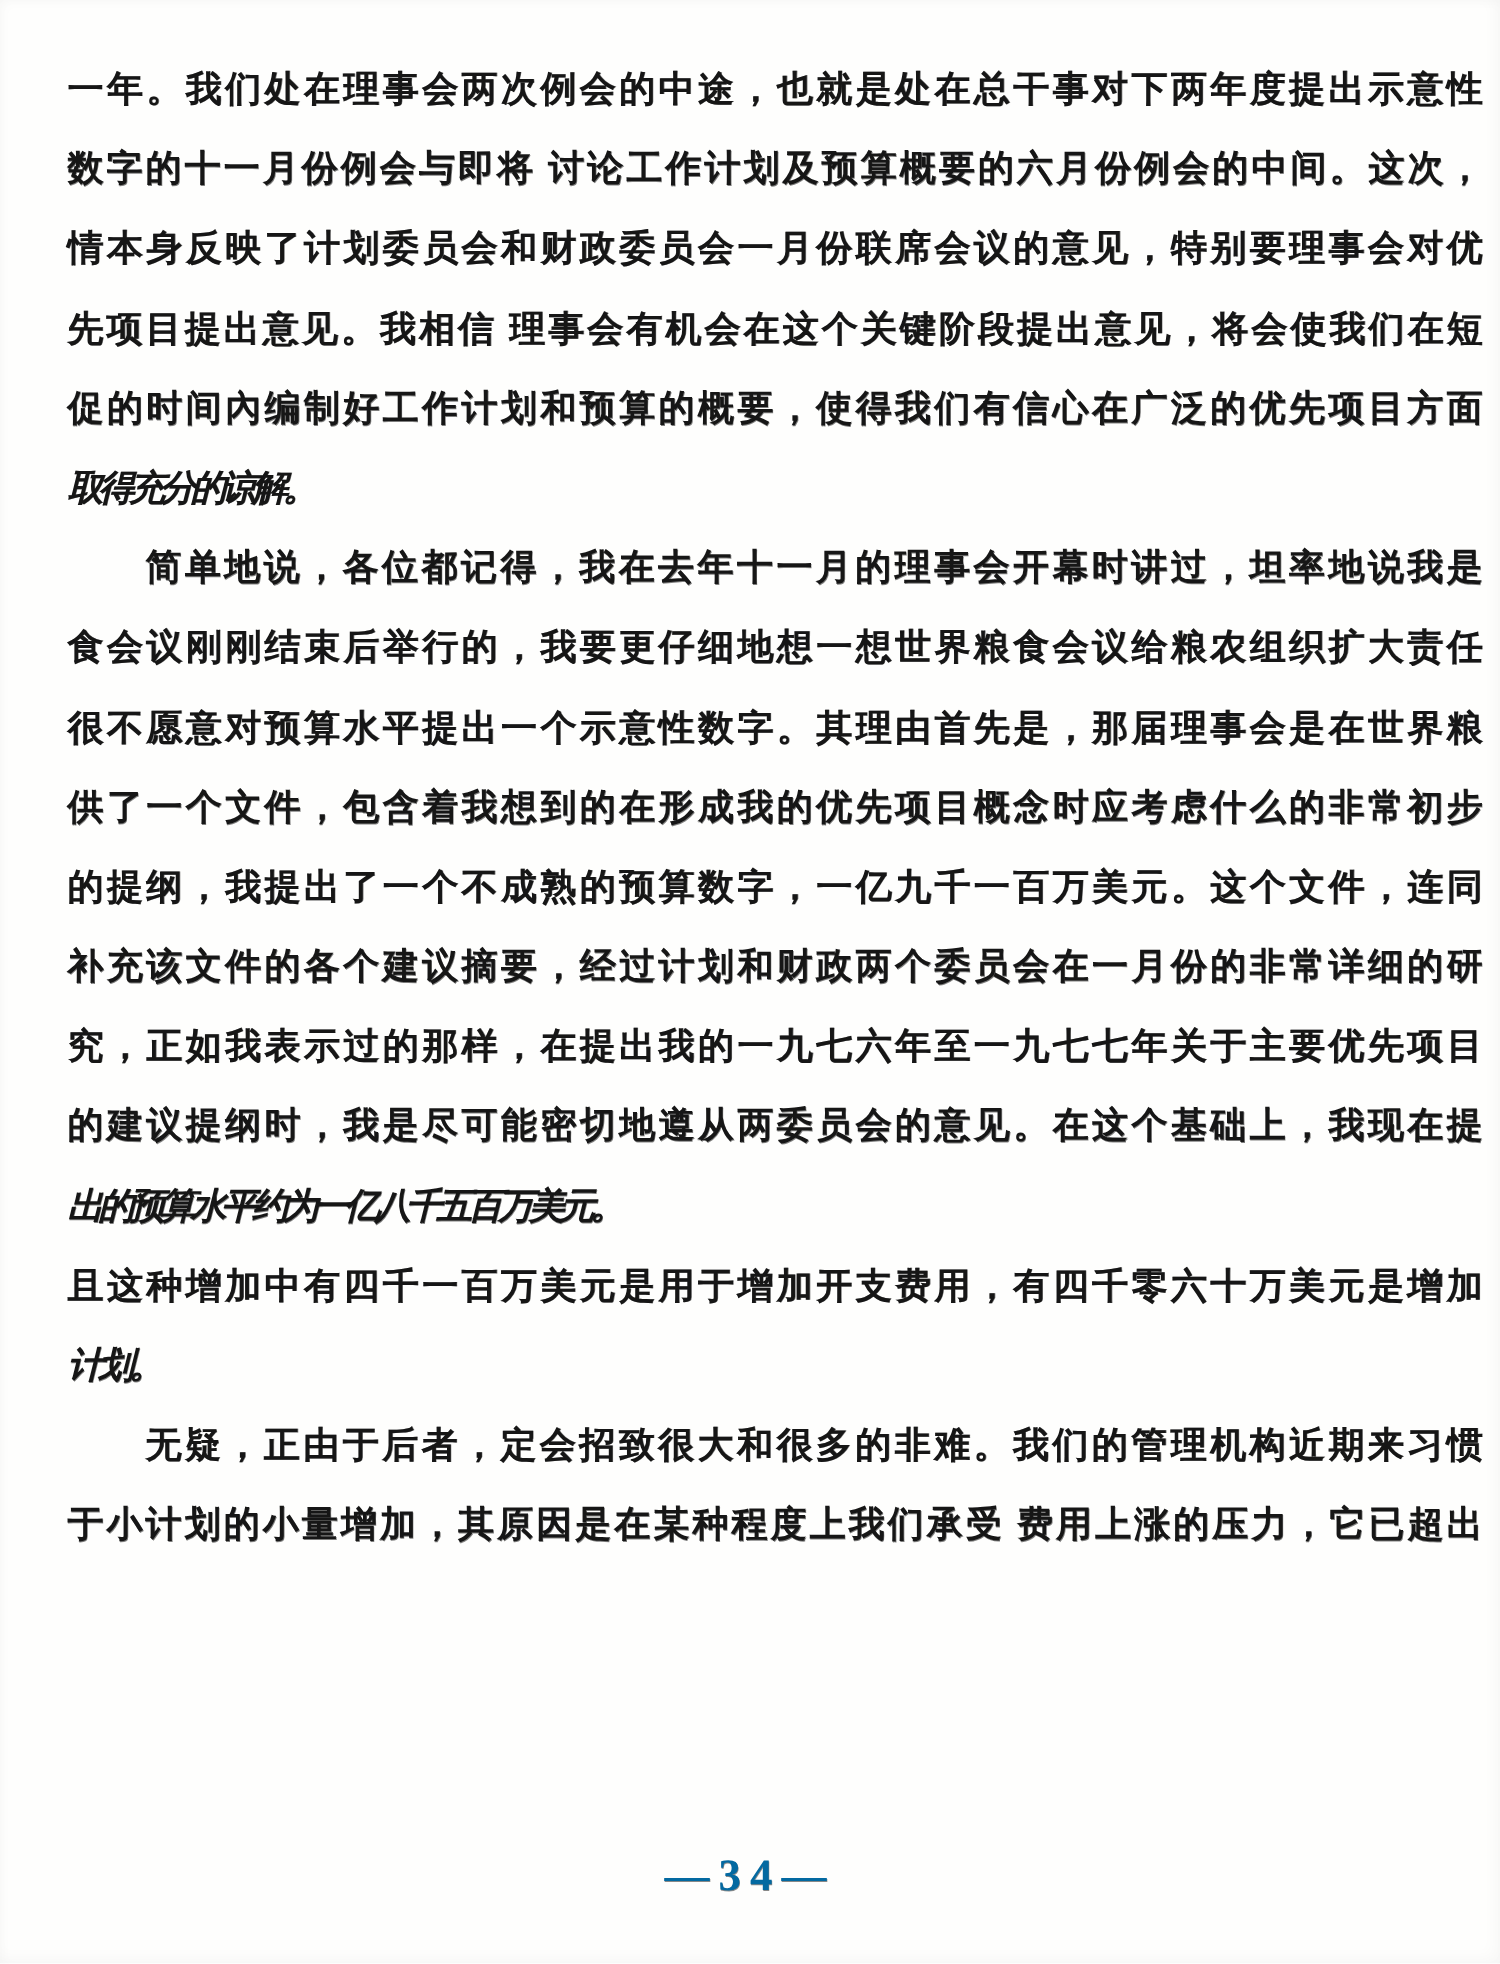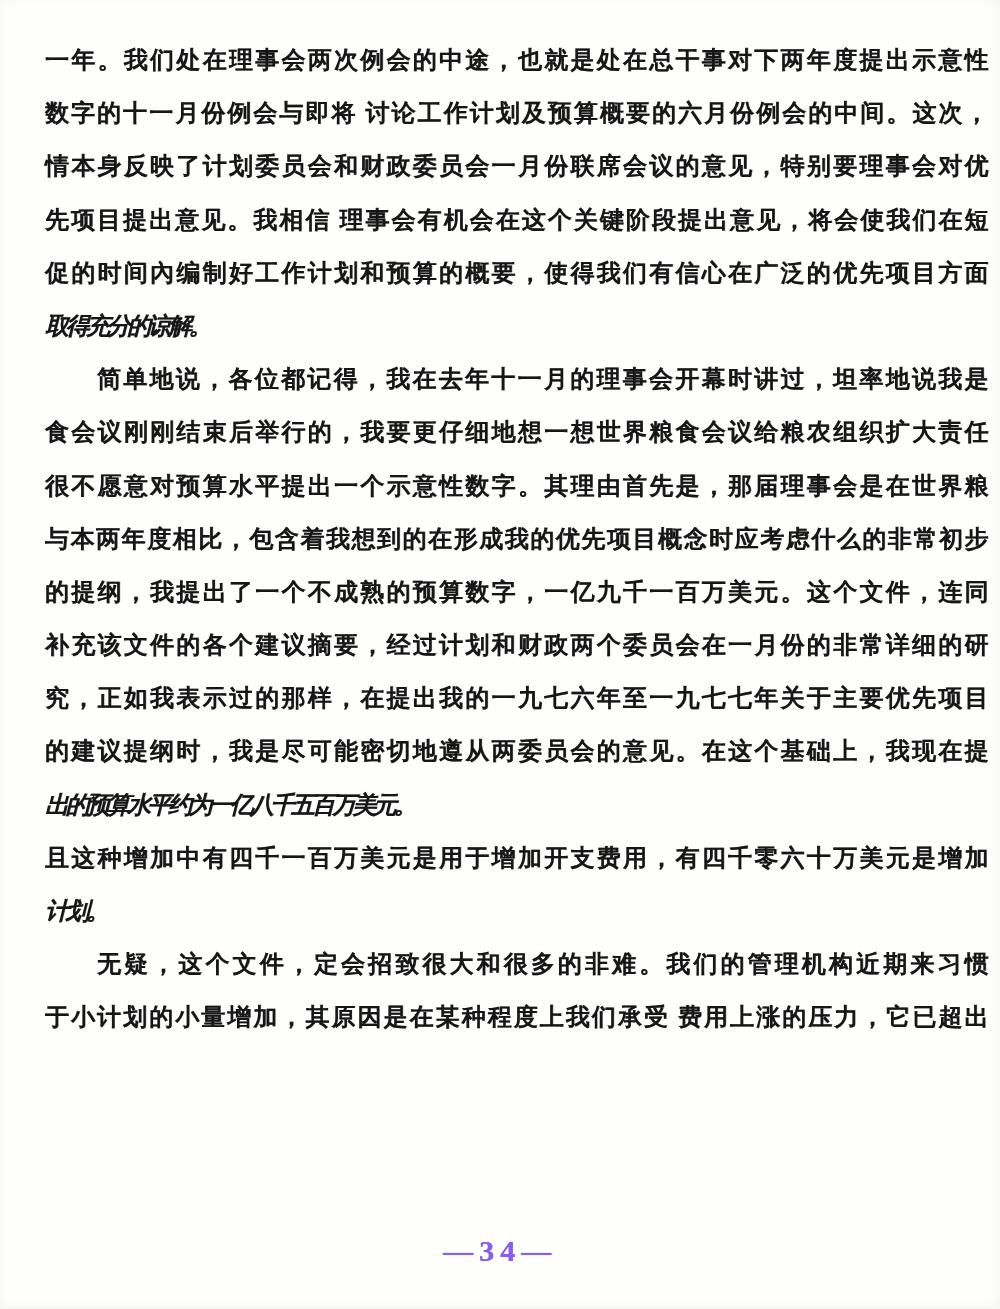--- a/index.html
+++ b/index.html
@@ -48,43 +48,43 @@
   }
   .page-footer {
     position: absolute;
     top: 1234px;
     left: 0;
     width: 100%;
     text-align: center;
     font-size: 30px;
     font-weight: 700;
     letter-spacing: 6px;
-    color: #8b5cf6;
+    color: #0369a1;
     text-shadow: 0.4px 0.4px 0 rgba(20,20,20,0.5);
   }
 </style>
 </head>
 <body>
 
 <div class="scan-page">
   <div class="text-column">
     <div class="line">一年。我们处在理事会两次例会的中途，也就是处在总干事对下两年度提出示意性</div>
     <div class="line">数字的十一月份例会与即将 讨论工作计划及预算概要的六月份例会的中间。这次，</div>
     <div class="line">情本身反映了计划委员会和财政委员会一月份联席会议的意见，特别要理事会对优</div>
     <div class="line">先项目提出意见。我相信 理事会有机会在这个关键阶段提出意见，将会使我们在短</div>
     <div class="line">促的时间內编制好工作计划和预算的概要，使得我们有信心在广泛的优先项目方面</div>
     <div class="line end">取得充分的谅解。</div>
     <div class="line indent">简单地说，各位都记得，我在去年十一月的理事会开幕时讲过，坦率地说我是</div>
     <div class="line">食会议刚刚结束后举行的，我要更仔细地想一想世界粮食会议给粮农组织扩大责任</div>
     <div class="line">很不愿意对预算水平提出一个示意性数字。其理由首先是，那届理事会是在世界粮</div>
-    <div class="line">与本两年度相比，包含着我想到的在形成我的优先项目概念时应考虑什么的非常初步</div>
+    <div class="line">供了一个文件，包含着我想到的在形成我的优先项目概念时应考虑什么的非常初步</div>
     <div class="line">的提纲，我提出了一个不成熟的预算数字，一亿九千一百万美元。这个文件，连同</div>
     <div class="line">补充该文件的各个建议摘要，经过计划和财政两个委员会在一月份的非常详细的研</div>
     <div class="line">究，正如我表示过的那样，在提出我的一九七六年至一九七七年关于主要优先项目</div>
     <div class="line">的建议提纲时，我是尽可能密切地遵从两委员会的意见。在这个基础上，我现在提</div>
     <div class="line end">出的预算水平约为一亿八千五百万美元。</div>
     <div class="line">且这种增加中有四千一百万美元是用于增加开支费用，有四千零六十万美元是增加</div>
     <div class="line end">计划。</div>
-    <div class="line indent">无疑，这个文件，定会招致很大和很多的非难。我们的管理机构近期来习惯</div>
+    <div class="line indent">无疑，正由于后者，定会招致很大和很多的非难。我们的管理机构近期来习惯</div>
     <div class="line">于小计划的小量增加，其原因是在某种程度上我们承受 费用上涨的压力，它已超出</div>
   </div>
   <div class="page-footer">—34—</div>
 </div>
 
 </body></html>

